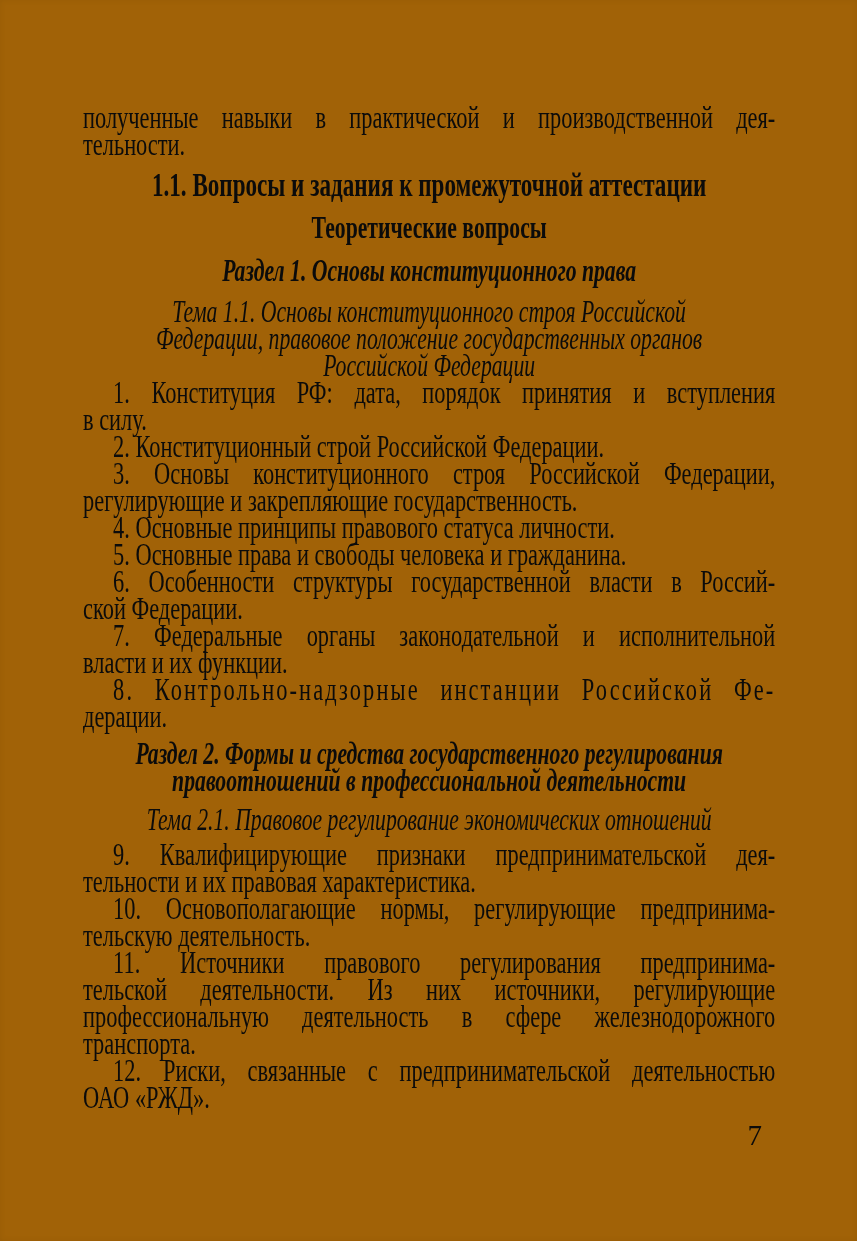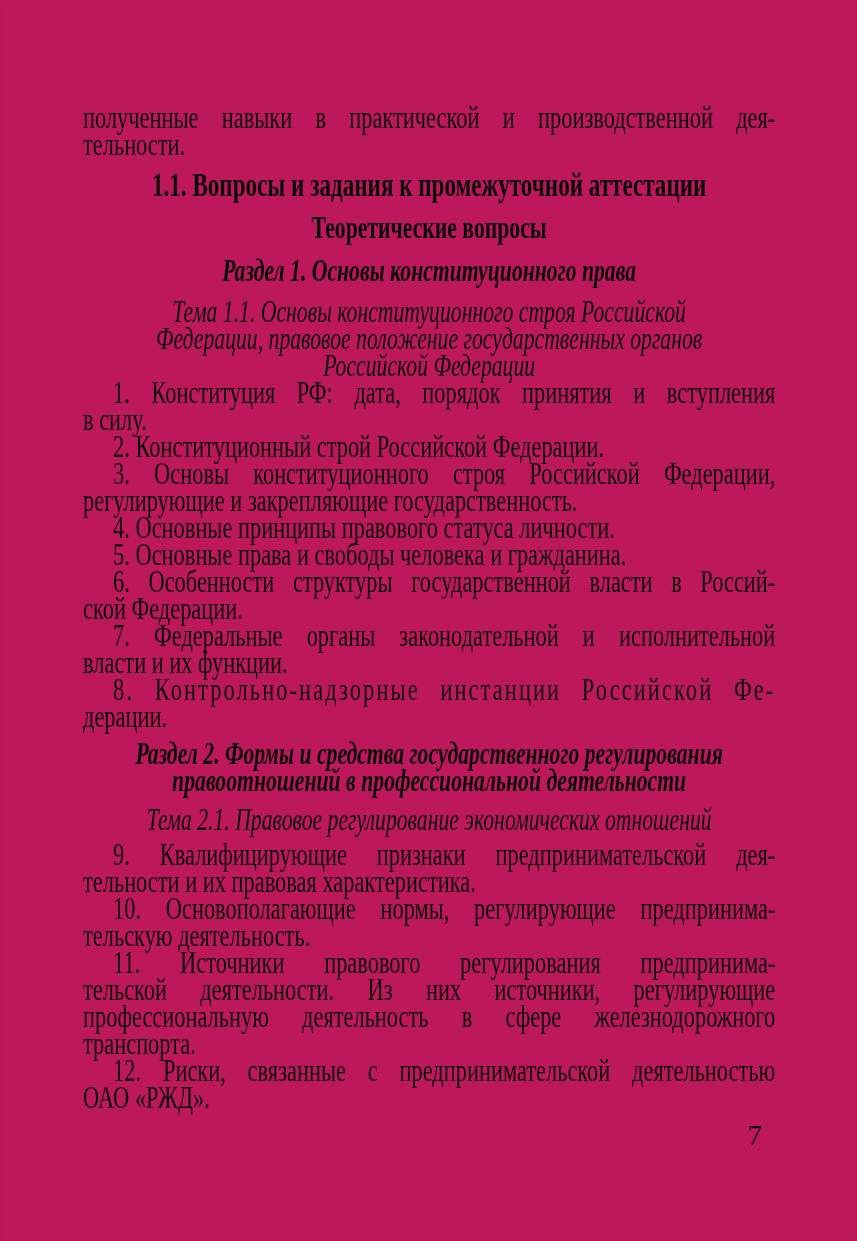--- a/index.html
+++ b/index.html
@@ -1,19 +1,19 @@
 <!DOCTYPE html>
 <html><head>
 <meta charset="utf-8">
 <style>
   html,body{margin:0;padding:0;background:#e8e8e8;}
   .page{
     position:relative;
     width:857px;height:1241px;
-    background:#be185d;
+    background:#a16207;
     font-family:"Liberation Serif","DejaVu Serif",serif;
     color:#0b0b0b;
     overflow:hidden;
     box-shadow:inset 0 0 6px rgba(0,0,0,0.06);
   }
   .content{
     position:absolute;
     left:83px;top:104px;
     width:692px;
   }

